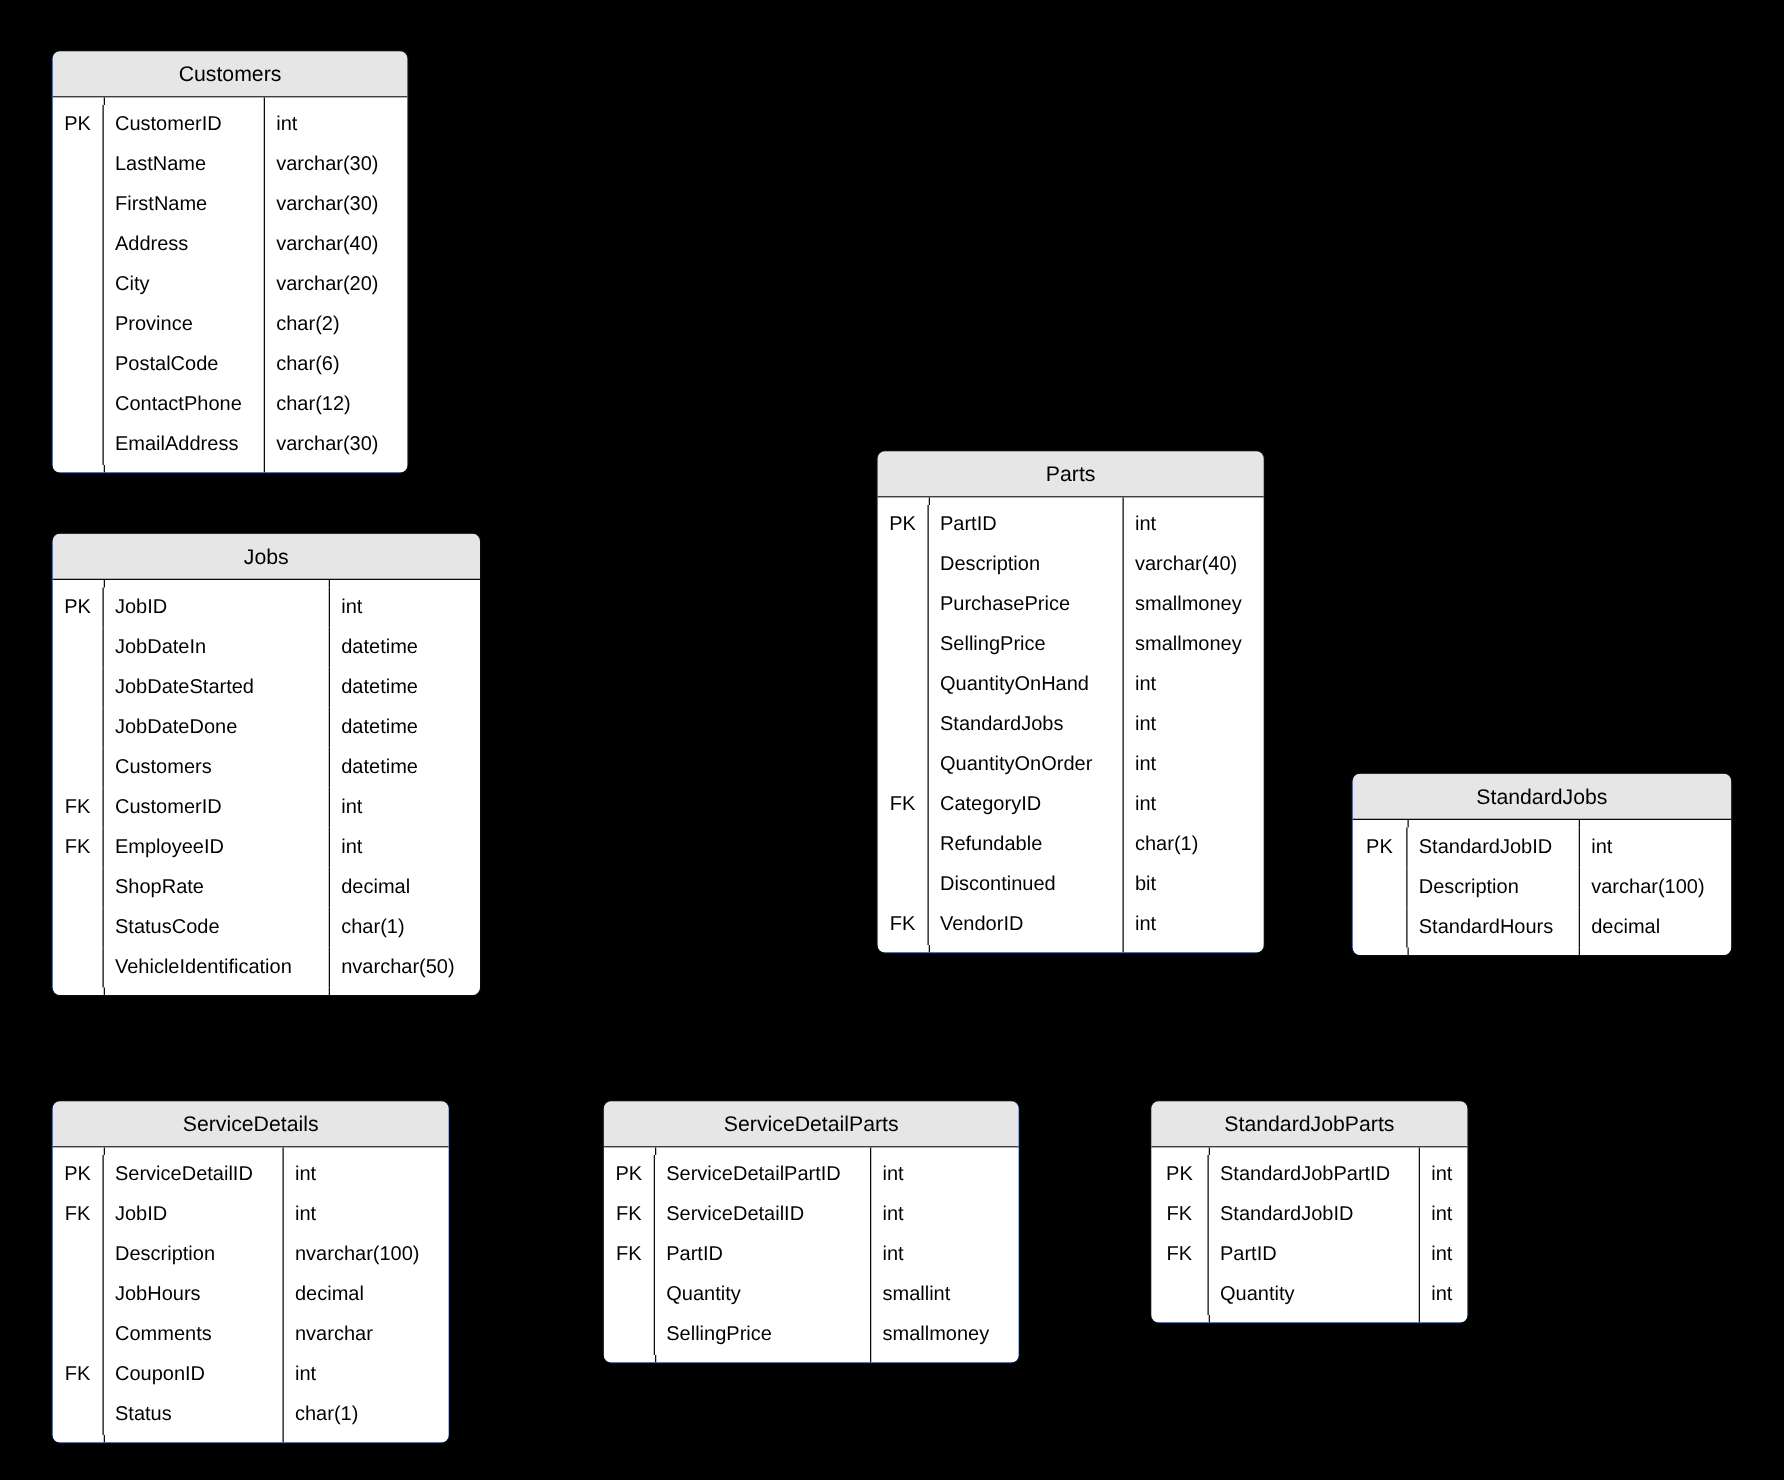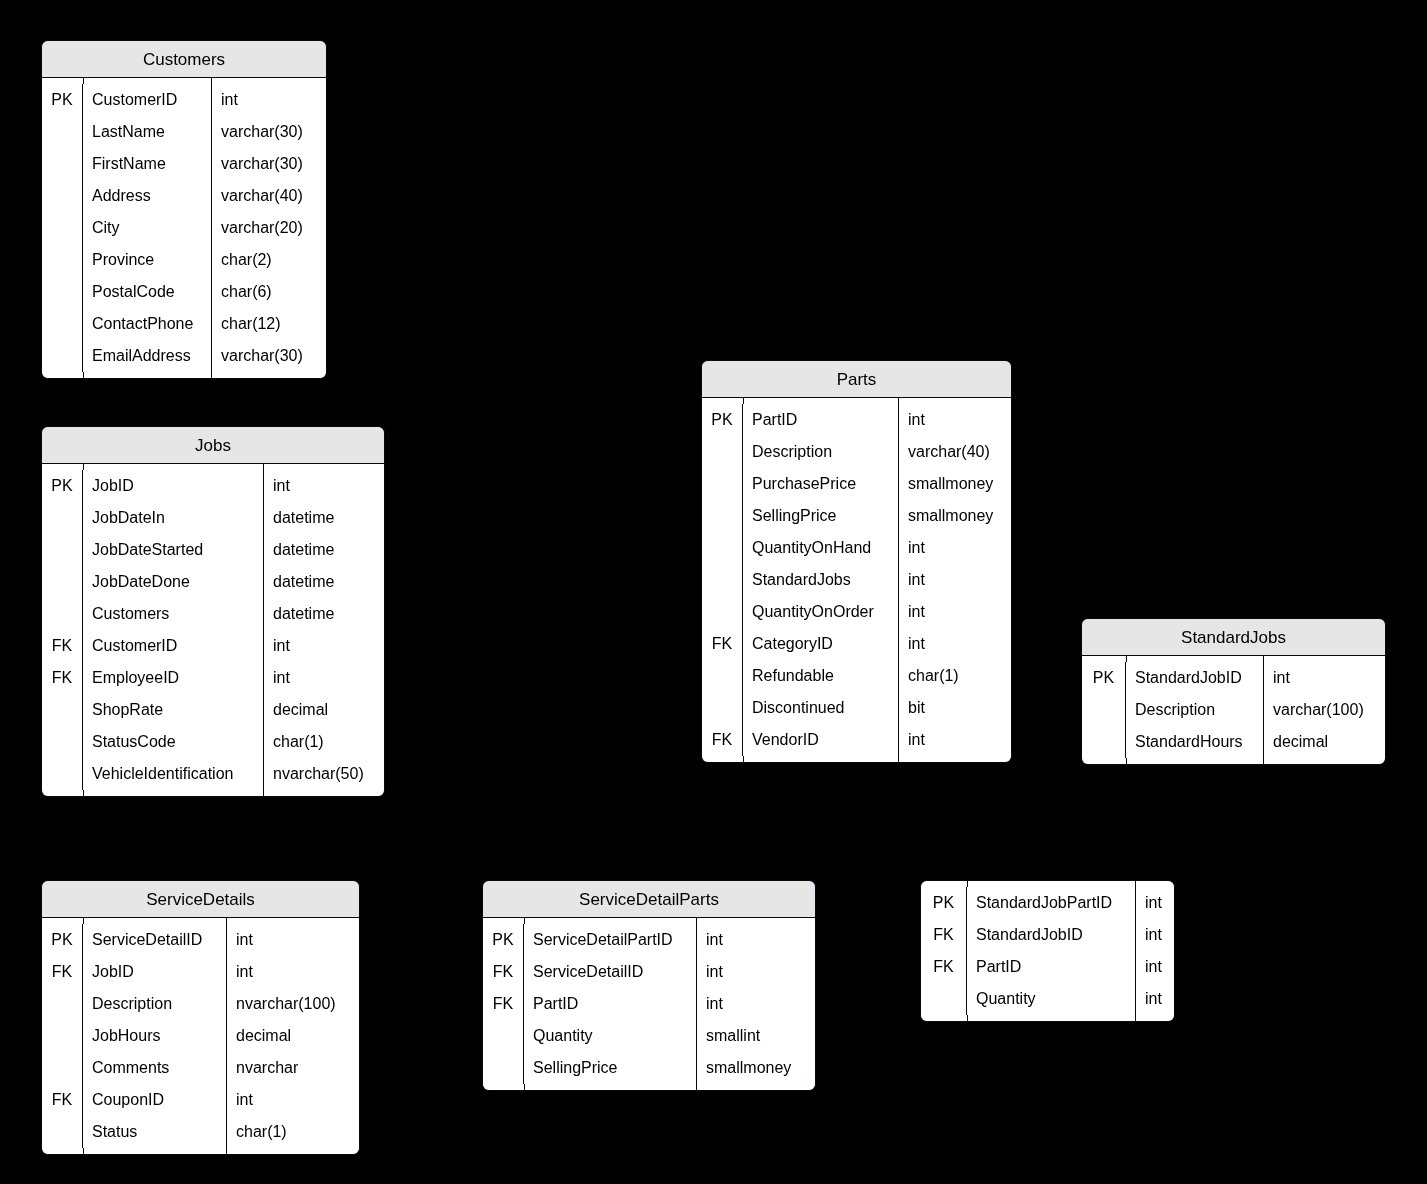--- a/index.html
+++ b/index.html
@@ -391,20 +391,21 @@
           <div class="col-type" style="flex-basis: 118px;">smallmoney</div>
         </div>
         <div class="entity-body-pad" style="display: flex;">
           <div style="flex: 0 0 41px; height: 100%; border-right: 1px solid rgb(10, 10, 10);"></div>
           <div style="flex: 1 1 auto; height: 100%; border-right: 1px solid rgb(10, 10, 10);"></div>
           <div style="flex: 0 0 118px; height: 100%;"></div>
         </div>
       </div>
     </div>
     <div class="entity" style="left: 920px; top: 880px; width: 255px;">
+      <div class="entity-header">StandardJobParts</div>
       <div class="entity-body">
         <div class="entity-body-pad" style="border-right: none; display: flex;">
           <div style="flex: 0 0 46px; height: 100%; border-right: 1px solid rgb(10, 10, 10);"></div>
           <div style="flex: 1 1 auto; height: 100%; border-right: 1px solid rgb(10, 10, 10);"></div>
           <div style="flex: 0 0 38px; height: 100%;"></div>
         </div>
         <div class="attr-row">
           <div class="col-key" style="flex-basis: 46px;">PK</div>
           <div class="col-name">StandardJobPartID</div>
           <div class="col-type" style="flex-basis: 38px;">int</div>

